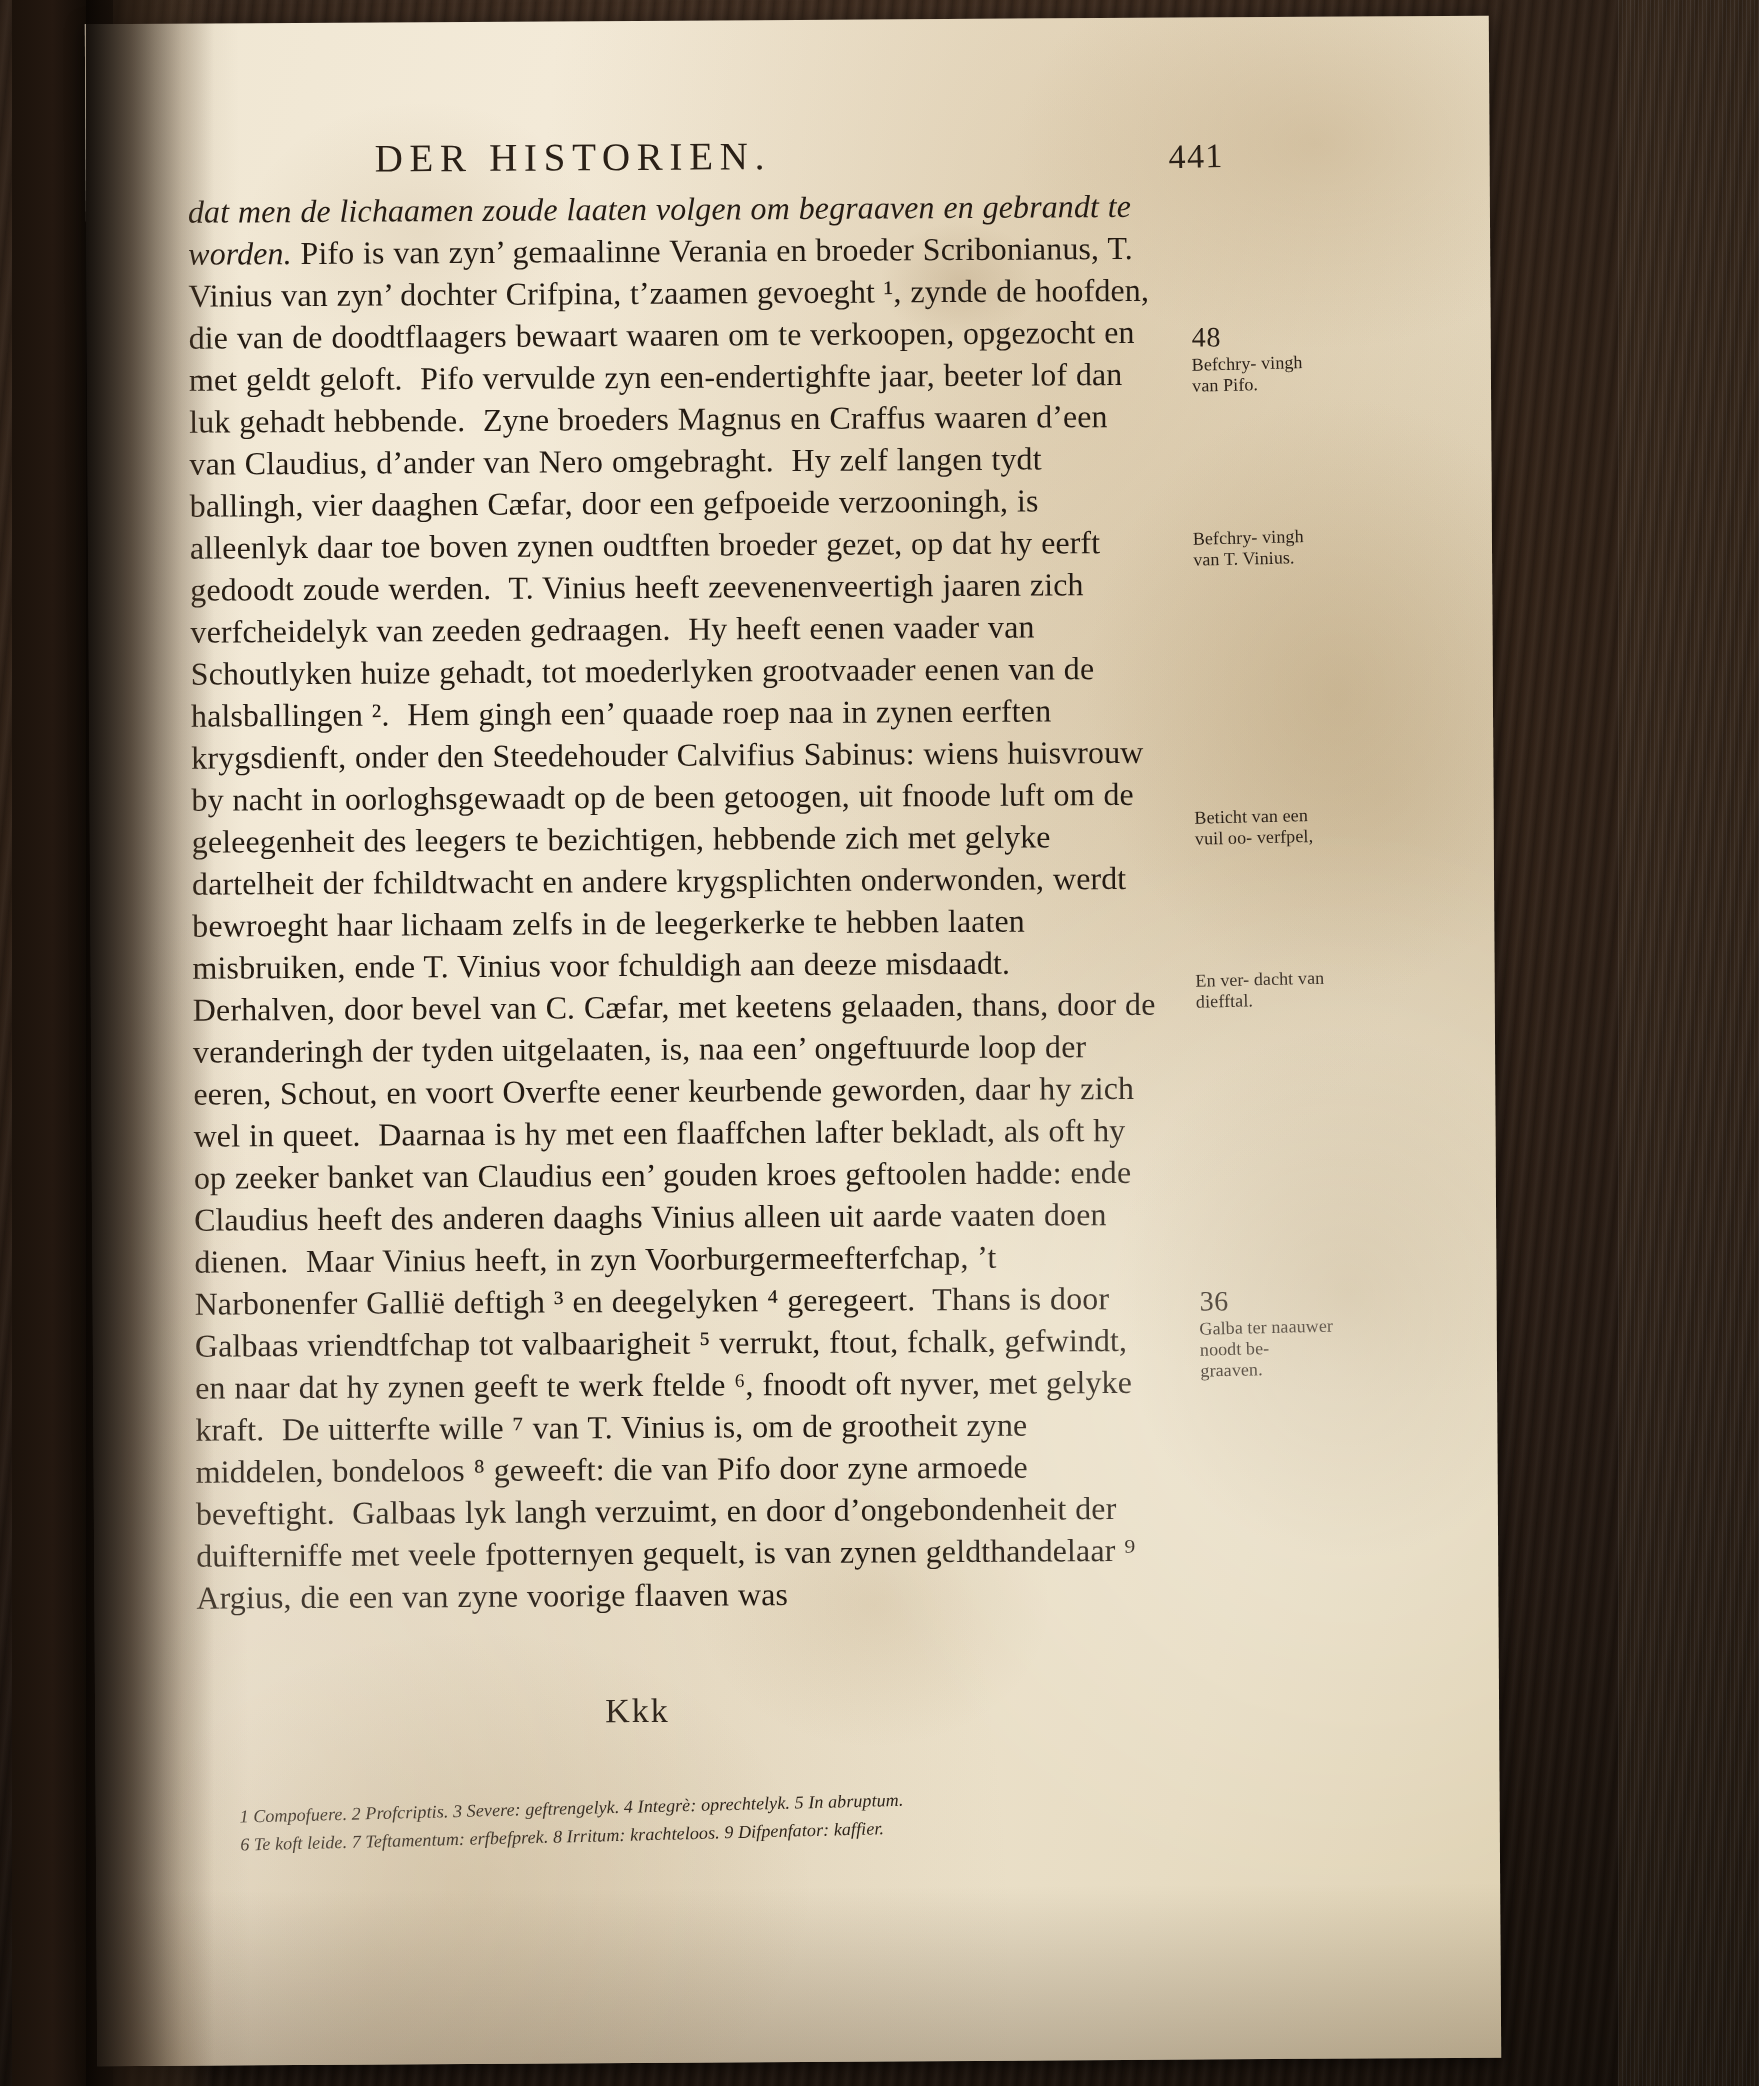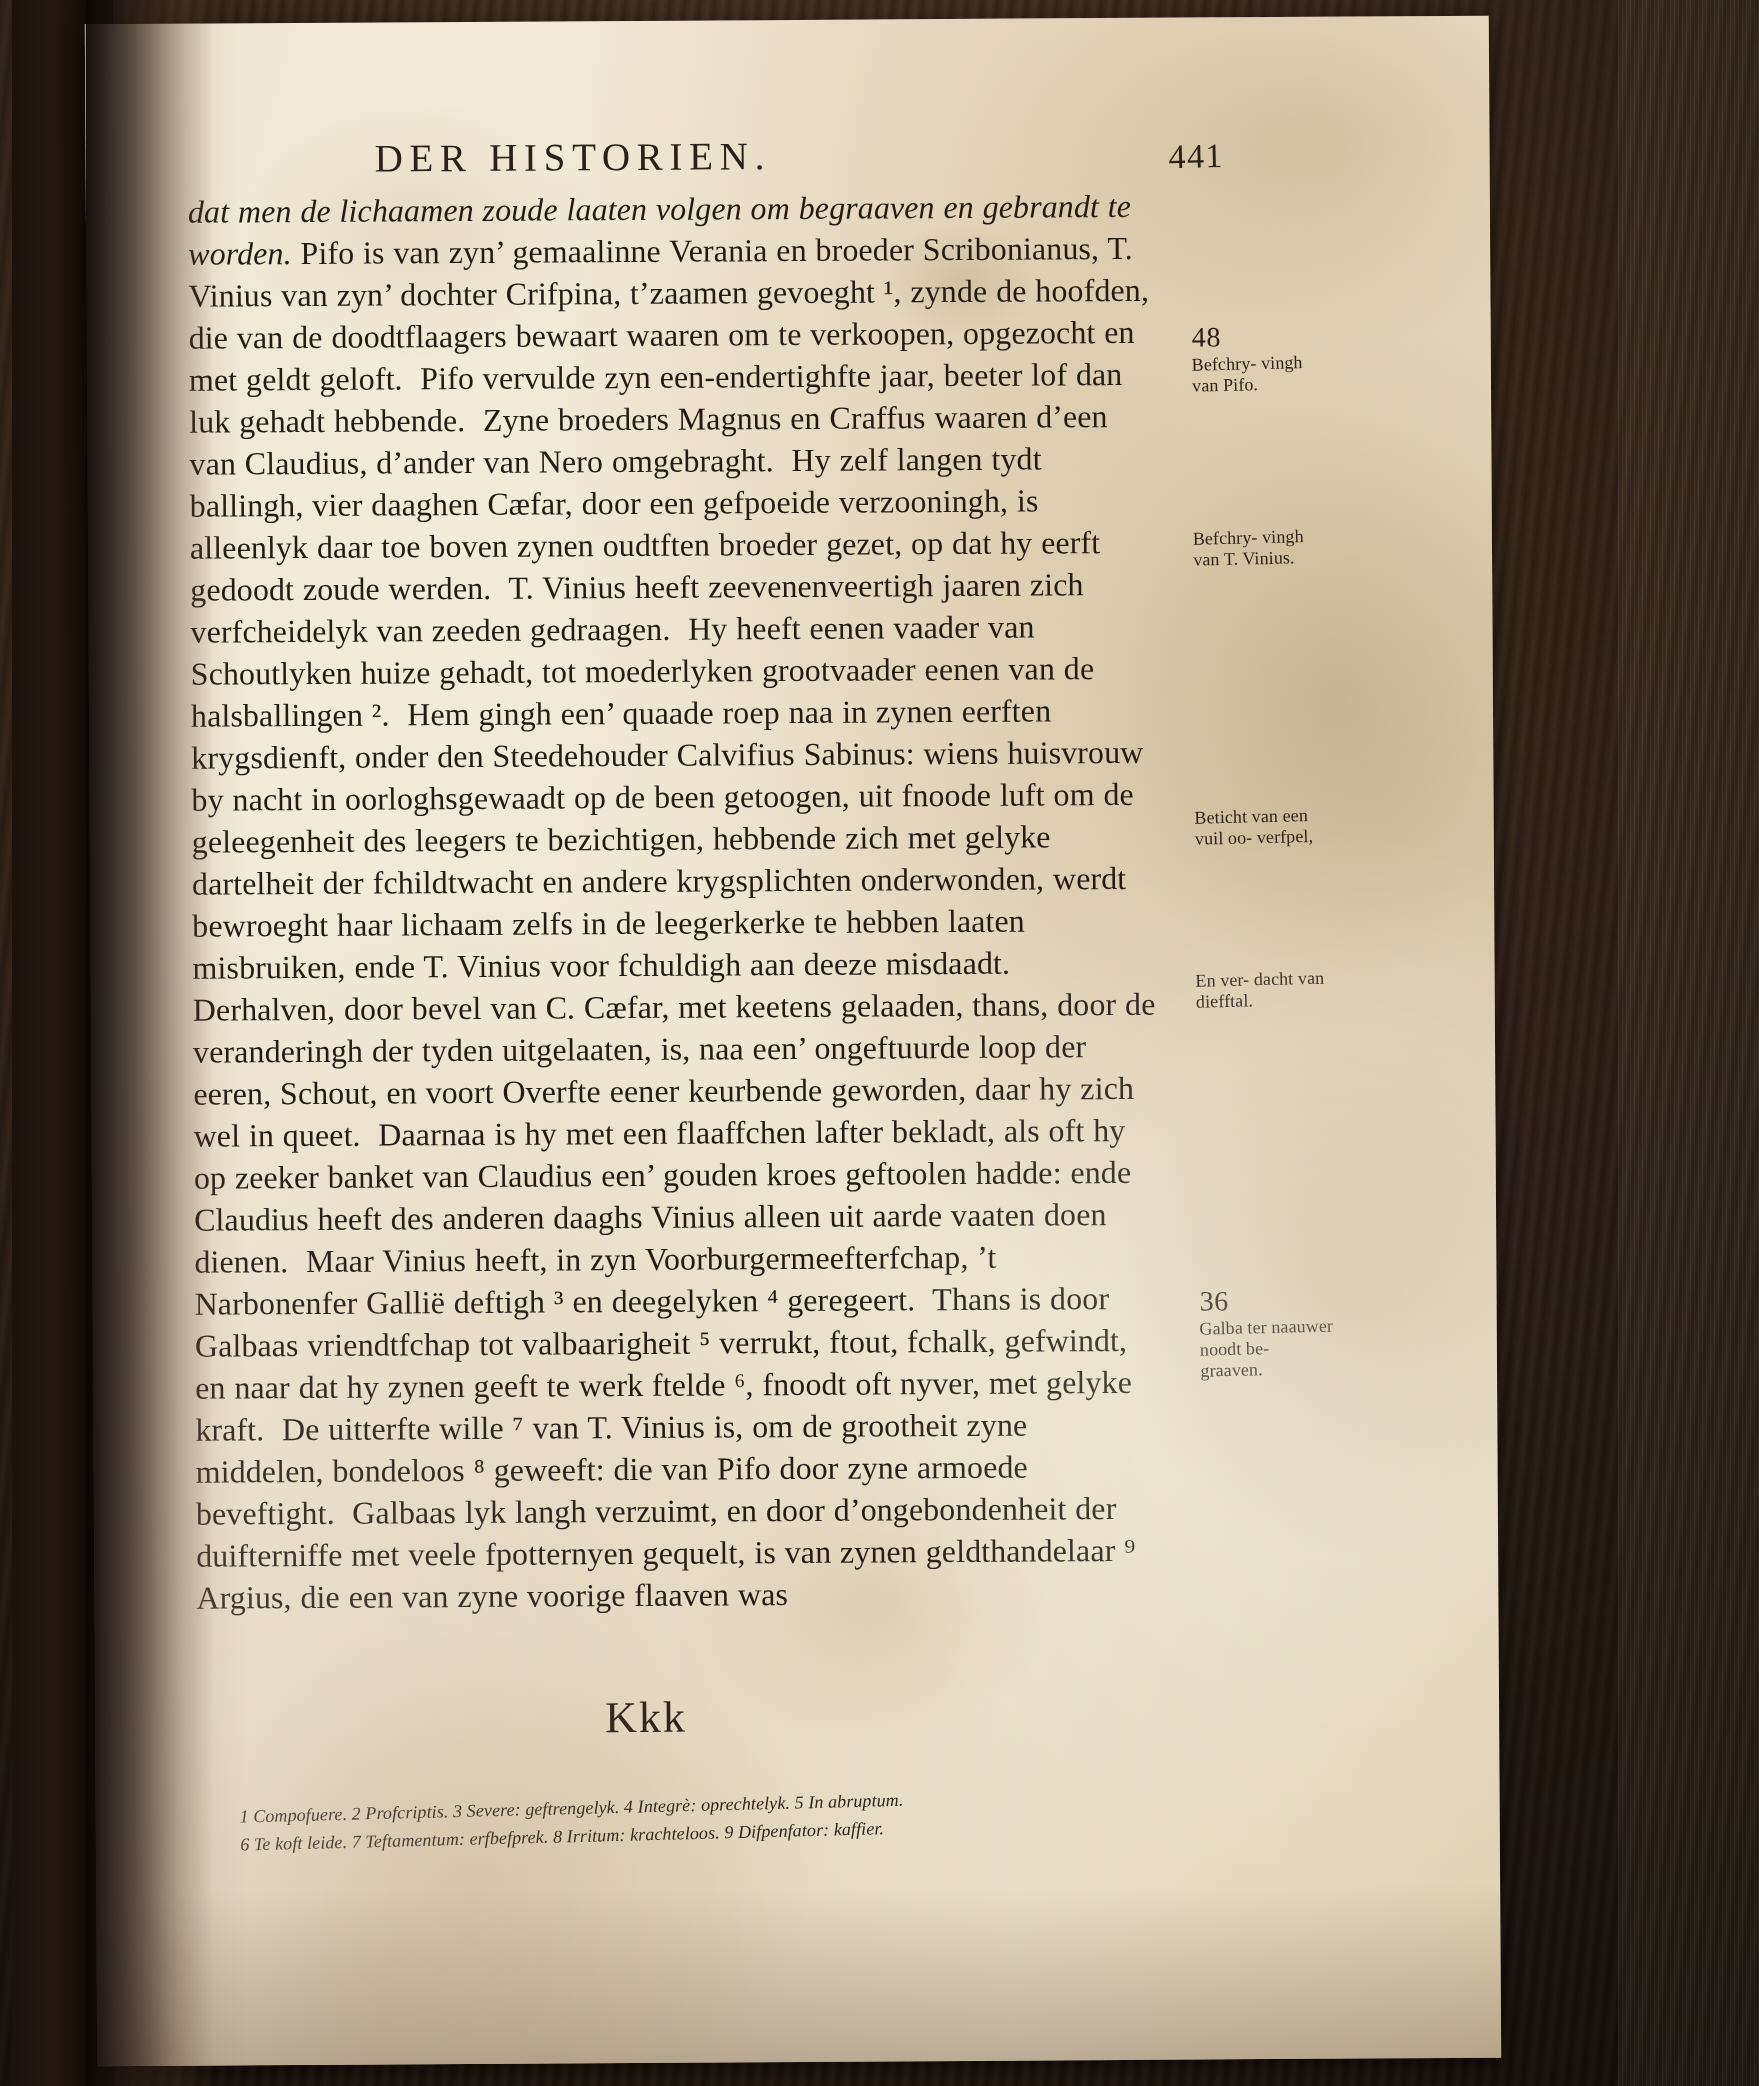--- a/index.html
+++ b/index.html
@@ -167,21 +167,21 @@
   }
   #body-text p {
     margin: 0;
     white-space: pre-wrap;
   }
 
   #catchword {
     position: absolute;
     left: 510px;
     top: 1671px;
-    font-size: 44px;
+    font-size: 34px;
     letter-spacing: 2px;
     color: #2a2017;
     text-align: center;
   }
 
   
   .margin-note {
     position: absolute;
     width: 134px;
     font-size: 18px;

